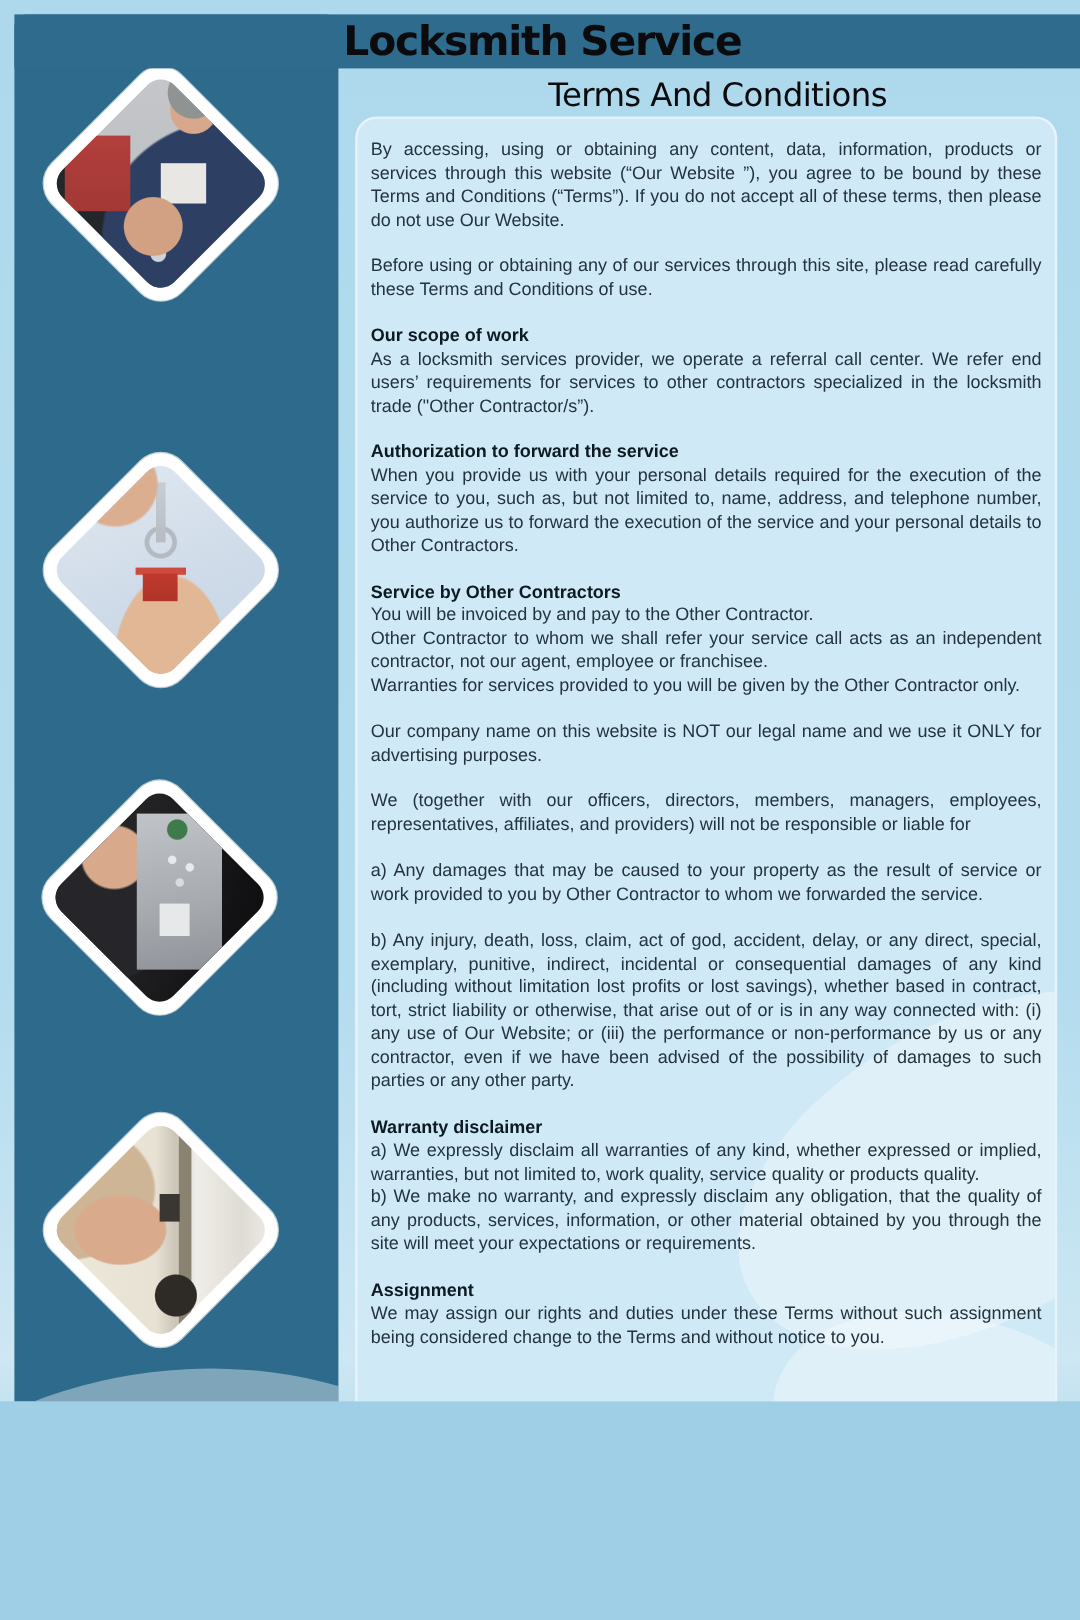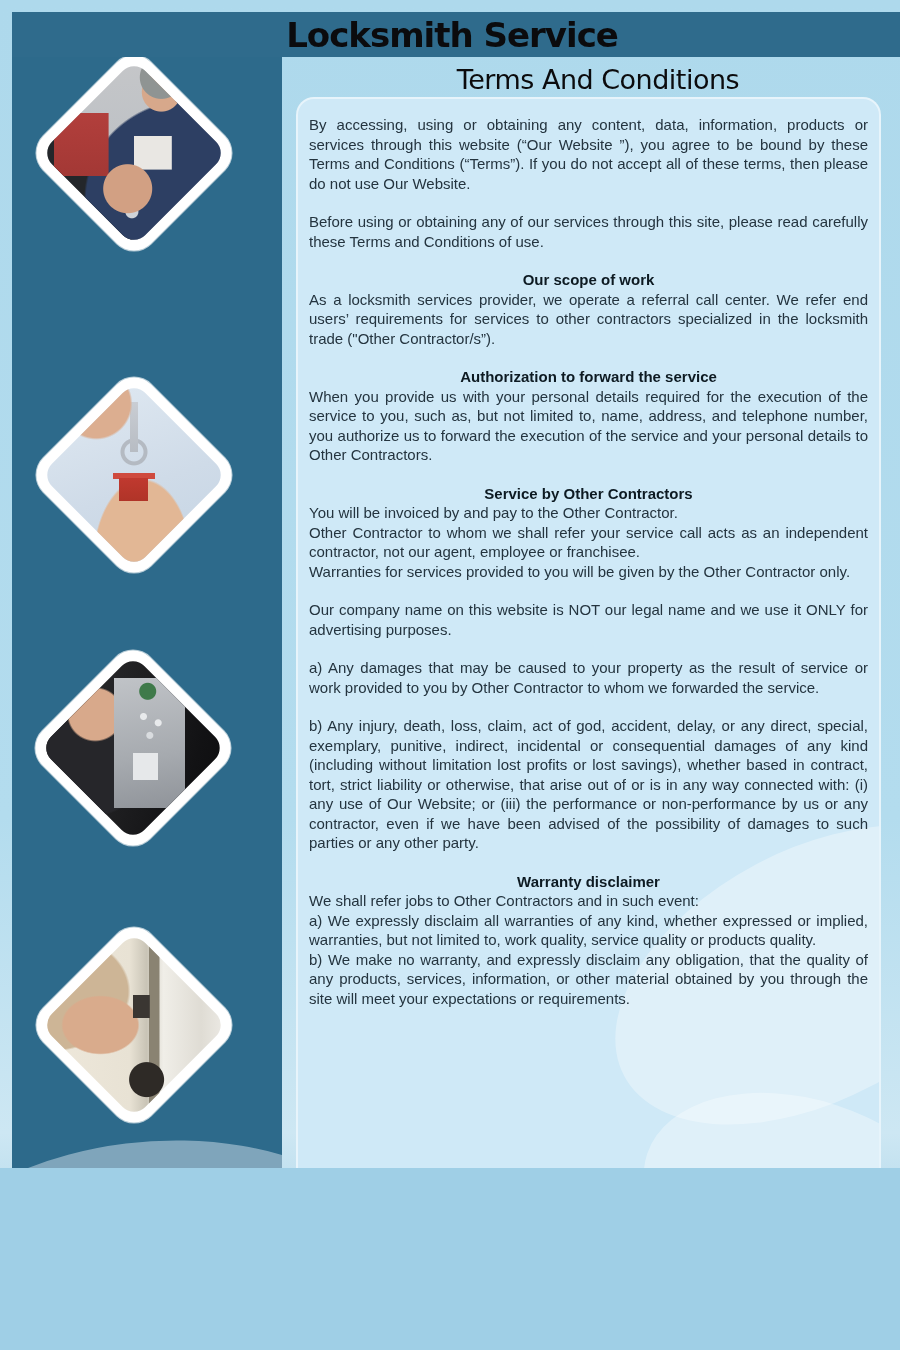--- a/index.html
+++ b/index.html
@@ -118,21 +118,21 @@
   .panel-blob{position:absolute;background:rgba(255,255,255,0.33);border-radius:50%;}
   #blob-a{width:430px;height:250px;right:-150px;bottom:230px;transform:rotate(-28deg);}
   #blob-b{width:330px;height:210px;right:-90px;bottom:20px;transform:rotate(18deg);}
   #blob-c{width:260px;height:120px;left:140px;bottom:-70px;}
   #terms-text{
     position:absolute;left:11px;right:11px;top:16px;
     font-size:15px;line-height:19.5px;color:#24343f;
   }
   .t-para{margin:0;text-align:justify;}
   .t-para.gap{margin-bottom:19px;}
-  .t-head{margin:0;font-size:15px;line-height:19.5px;font-weight:bold;color:#0d1a22;text-align:center;}
+  .t-head{margin:0;font-size:15px;line-height:19.5px;font-weight:bold;color:#0d1a22;}
 </style>
 </head>
 <body>
 
 <div id="page">
 
   <div id="sidebar">
     <div class="corner-blob"></div>
   </div>
 
@@ -172,22 +172,24 @@
         <p class="t-para gap">Before using or obtaining any of our services through this site, please read carefully these Terms and Conditions of use.</p>
         <h3 class="t-head">Our scope of work</h3>
         <p class="t-para gap">As a locksmith services provider, we operate a referral call center. We refer end users’ requirements for services to other contractors specialized in the locksmith trade ("Other Contractor/s”).</p>
         <h3 class="t-head">Authorization to forward the service</h3>
         <p class="t-para gap">When you provide us with your personal details required for the execution of the service to you, such as, but not limited to, name, address, and telephone number, you authorize us to forward the execution of the service and your personal details to Other Contractors.</p>
         <h3 class="t-head">Service by Other Contractors</h3>
         <p class="t-para">You will be invoiced by and pay to the Other Contractor.</p>
         <p class="t-para">Other Contractor to whom we shall refer your service call acts as an independent contractor, not our agent, employee or franchisee.</p>
         <p class="t-para gap">Warranties for services provided to you will be given by the Other Contractor only.</p>
         <p class="t-para gap">Our company name on this website is NOT our legal name and we use it ONLY for advertising purposes.</p>
+        <p class="t-para gap">We (together with our officers, directors, members, managers, employees, representatives, affiliates, and providers) will not be responsible or liable for</p>
         <p class="t-para gap">a) Any damages that may be caused to your property as the result of service or work provided to you by Other Contractor to whom we forwarded the service.</p>
         <p class="t-para gap">b) Any injury, death, loss, claim, act of god, accident, delay, or any direct, special, exemplary, punitive, indirect, incidental or consequential damages of any kind (including without limitation lost profits or lost savings), whether based in contract, tort, strict liability or otherwise, that arise out of or is in any way connected with: (i) any use of Our Website; or (iii) the performance or non-performance by us or any contractor, even if we have been advised of the possibility of damages to such parties or any other party.</p>
         <h3 class="t-head">Warranty disclaimer</h3>
-        <p class="t-para">We shall refer jobs to Other Contractors and in such event:</p>
         <p class="t-para">a) We expressly disclaim all warranties of any kind, whether expressed or implied, warranties, but not limited to, work quality, service quality or products quality.</p>
         <p class="t-para gap">b) We make no warranty, and expressly disclaim any obligation, that the quality of any products, services, information, or other material obtained by you through the site will meet your expectations or requirements.</p>
+        <h3 class="t-head">Assignment</h3>
+        <p class="t-para">We may assign our rights and duties under these Terms without such assignment being considered change to the Terms and without notice to you.</p>
       </div>
   </div>
 
 </div>
 
 </body></html>

